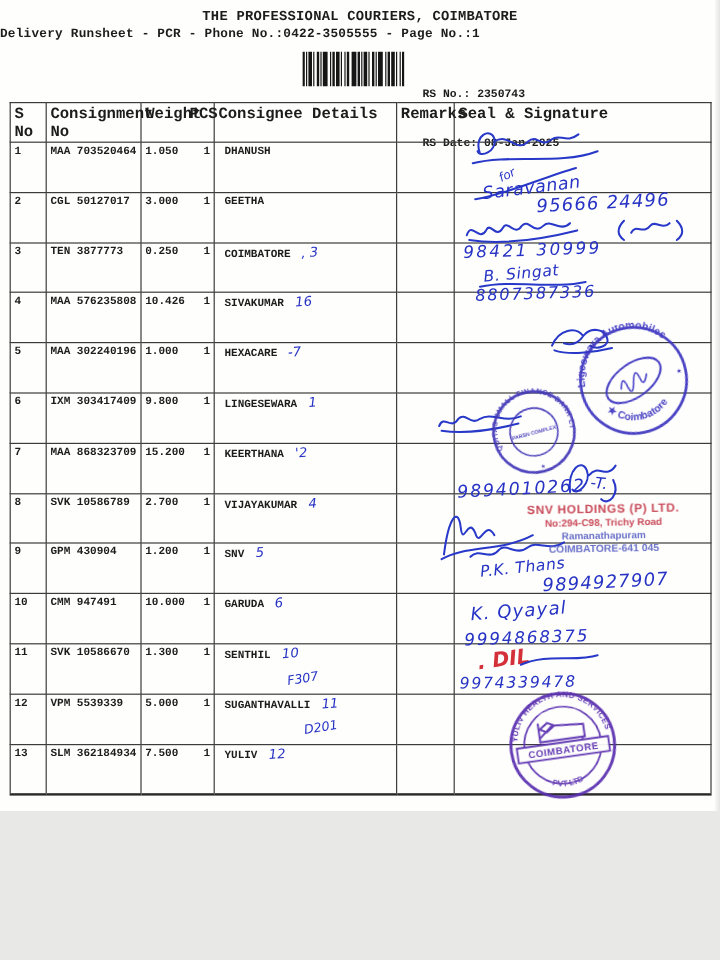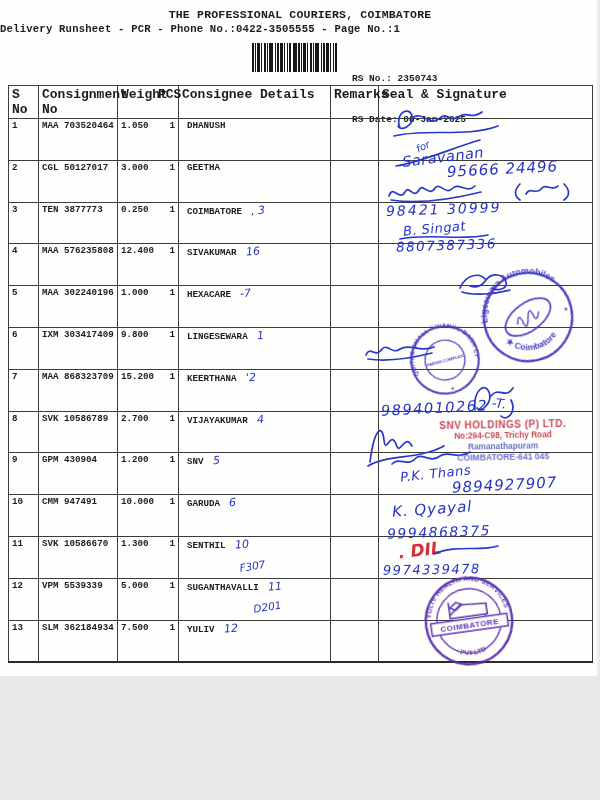--- a/index.html
+++ b/index.html
@@ -117,21 +117,21 @@
           </td>
         <td class="det-cell"><span>COIMBATORE</span><span class="hand note">, 3</span></td>
         <td></td>
         <td></td>
       </tr>
       <tr>
         <td>4</td>
         <td>MAA 576235808</td>
         <td>
             <span class="wp-cell">
-              <span class="wp-w">12.400</span>
+              <span class="wp-w">10.426</span>
               <span class="wp-p">1</span>
             </span>
           </td>
         <td class="det-cell"><span>SIVAKUMAR</span><span class="hand note">16</span></td>
         <td></td>
         <td></td>
       </tr>
       <tr>
         <td>5</td>
         <td>MAA 302240196</td>

